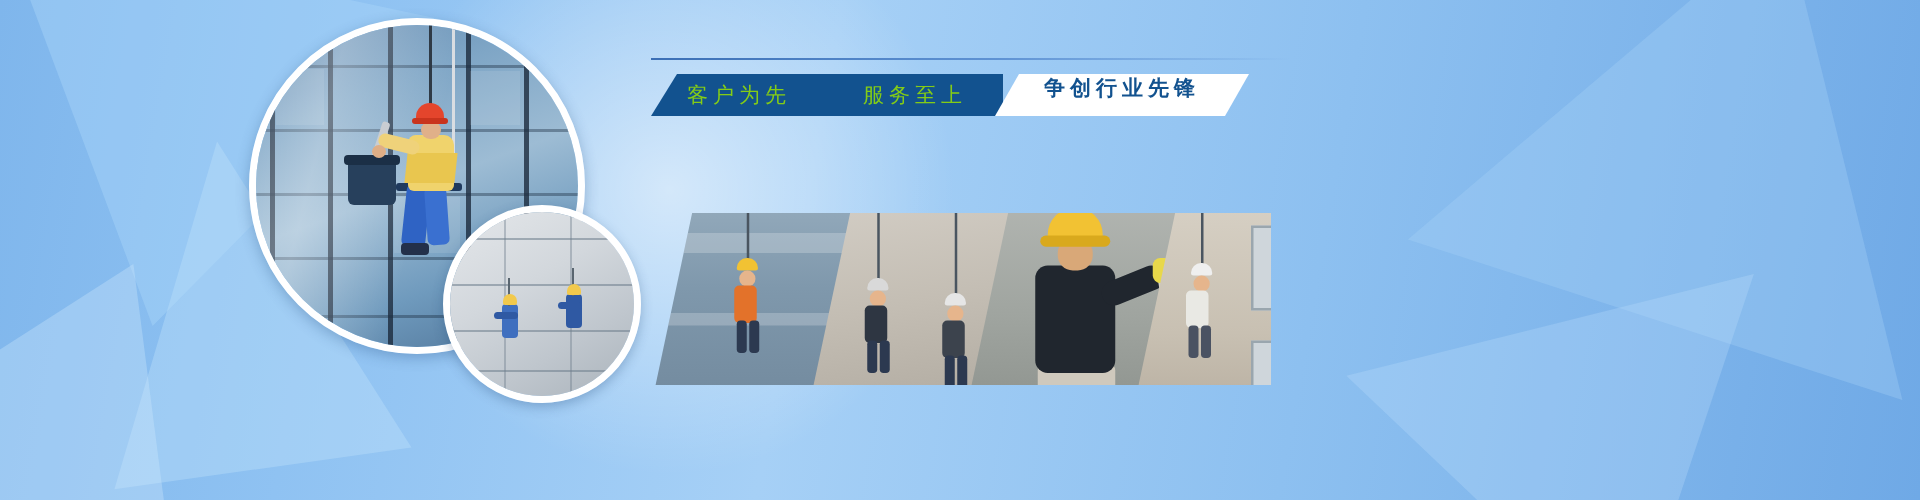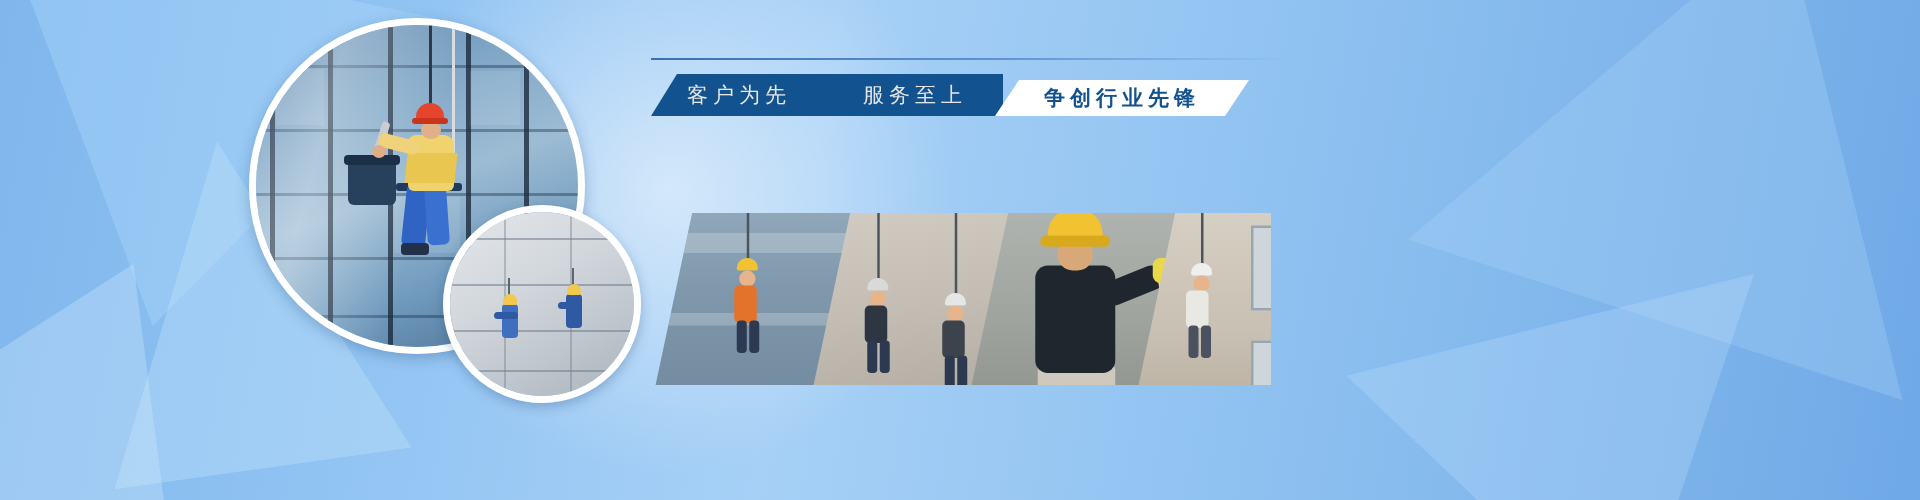--- a/index.html
+++ b/index.html
@@ -128,26 +128,25 @@
   }
   .tagbar{
     position:relative;margin-top:14px;height:42px;display:flex;align-items:stretch;
     width:598px;
   }
   .tag-dark{
     position:relative;flex:0 0 352px;background:#12528f;display:flex;align-items:center;
     justify-content:space-around;
     clip-path:polygon(26px 0,100% 0,100% 100%,0 100%);
   }
-  .tag-dark span{color:#e5e5e5;font-size:21px;letter-spacing:5px;}
+  .tag-dark span{color:#84cc16;font-size:21px;letter-spacing:5px;}
   .tag-light{
-    position:relative;flex:1;background:#ffffff;display:flex;align-items:center;justify-content:center;
+    position:relative;flex:1;background:#ffffff;display:flex;justify-content:center;
     clip-path:polygon(24px 0,100% 0,calc(100% - 24px) 100%,0 100%);
     margin-left:-8px;
-    margin-top:6px;
   }
   .tag-light span{color:#12528f;font-size:21px;font-weight:bold;letter-spacing:5px;}
 </style>
 </head>
 <body>
 
 <div class="banner">
 
   <div class="bg-shapes">
     <div class="tri tri-a"></div>

